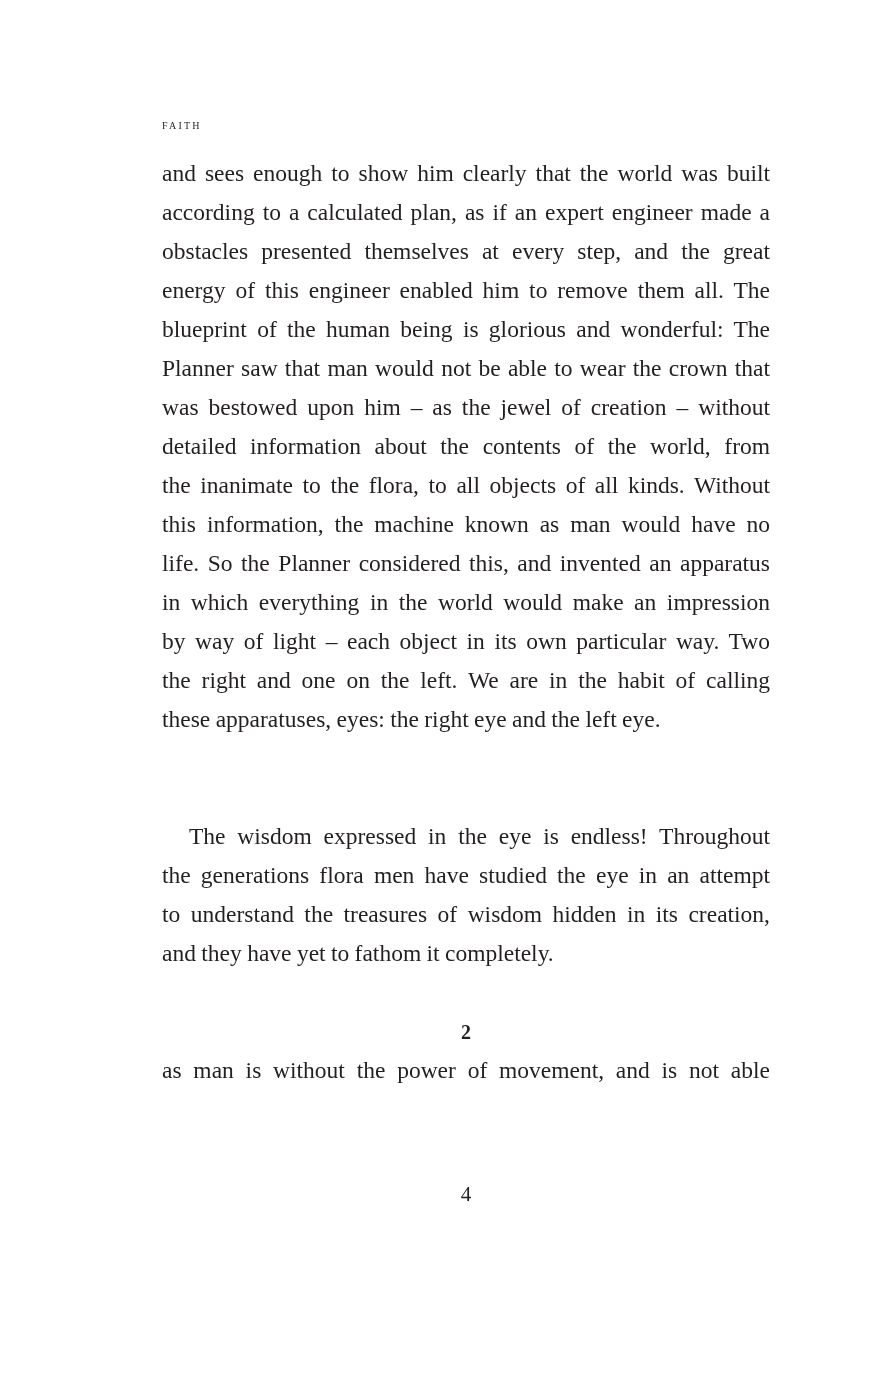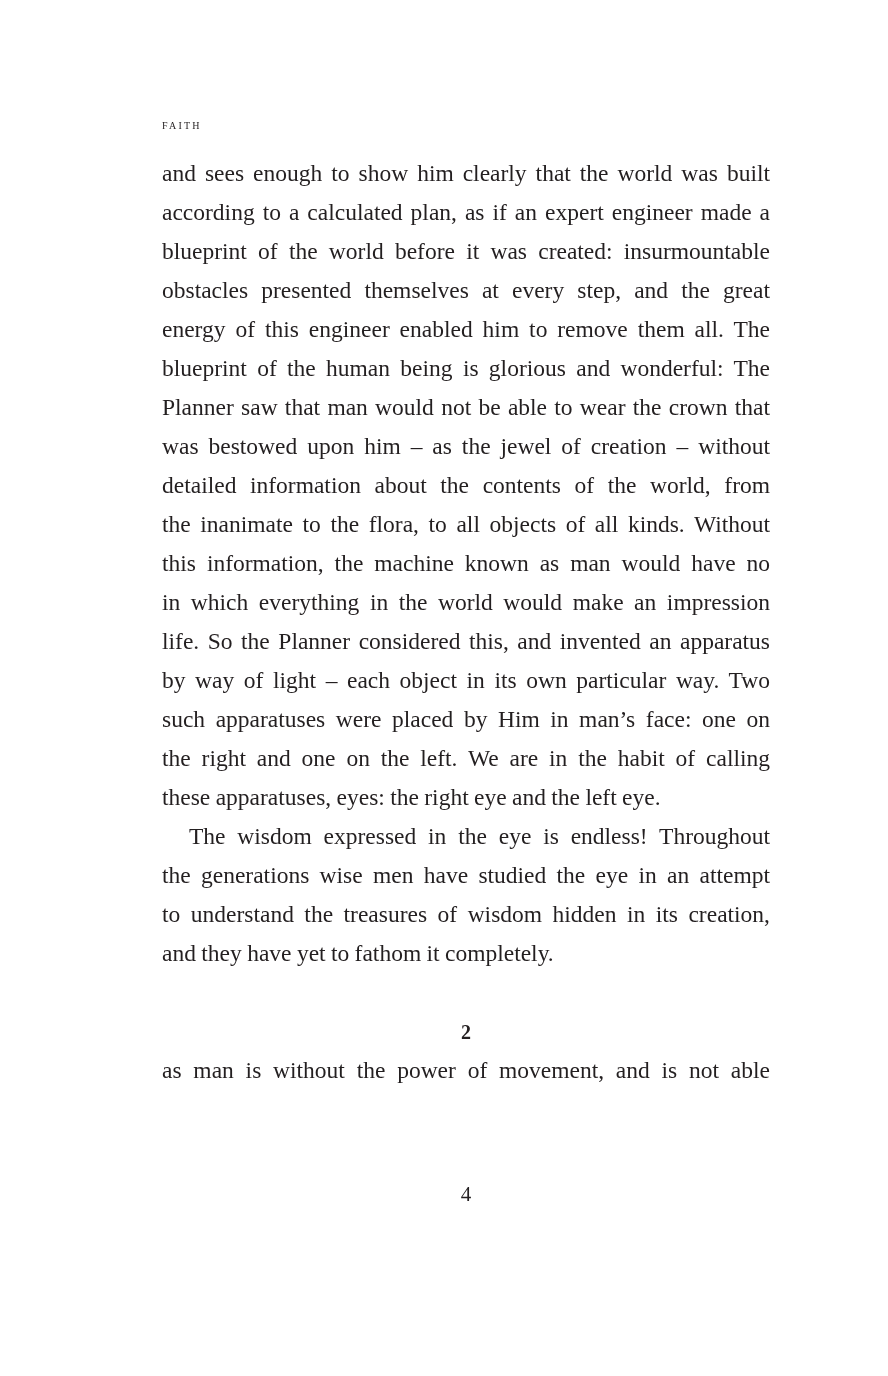--- a/index.html
+++ b/index.html
@@ -69,40 +69,38 @@
     }
   </style>
 </head>
 <body>
 
 <div class="running-head">FAITH</div>
 
 <div class="text-block block-1">
   <div class="line">and sees enough to show him clearly that the world was built</div>
   <div class="line">according to a calculated plan, as if an expert engineer made a</div>
-  <div class="line">blueprint of the world before it was created: insurmountable</div>
   <div class="line">obstacles presented themselves at every step, and the great</div>
   <div class="line">energy of this engineer enabled him to remove them all. The</div>
   <div class="line">blueprint of the human being is glorious and wonderful: The</div>
   <div class="line">Planner saw that man would not be able to wear the crown that</div>
   <div class="line">was bestowed upon him – as the jewel of creation – without</div>
   <div class="line">detailed information about the contents of the world, from</div>
   <div class="line">the inanimate to the flora, to all objects of all kinds. Without</div>
   <div class="line">this information, the machine known as man would have no</div>
+  <div class="line">life. So the Planner considered this, and invented an apparatus</div>
   <div class="line">in which everything in the world would make an impression</div>
-  <div class="line">life. So the Planner considered this, and invented an apparatus</div>
   <div class="line">by way of light – each object in its own particular way. Two</div>
-  <div class="line">such apparatuses were placed by Him in man’s face: one on</div>
   <div class="line">the right and one on the left. We are in the habit of calling</div>
   <div class="line last">these apparatuses, eyes: the right eye and the left eye.</div>
 </div>
 
 <div class="text-block block-2">
   <div class="line indent">The wisdom expressed in the eye is endless! Throughout</div>
-  <div class="line">the generations wise men have studied the eye in an attempt</div>
+  <div class="line">the generations flora men have studied the eye in an attempt</div>
   <div class="line">to understand the treasures of wisdom hidden in its creation,</div>
   <div class="line last">and they have yet to fathom it completely.</div>
 </div>
 
 <div class="section-number">2</div>
 
 <div class="text-block block-3">
   <div class="line">as man is without the power of movement, and is not able</div>
 </div>
 

